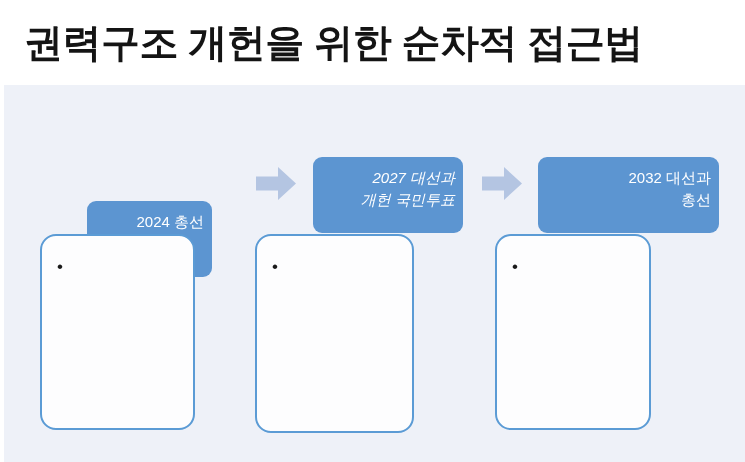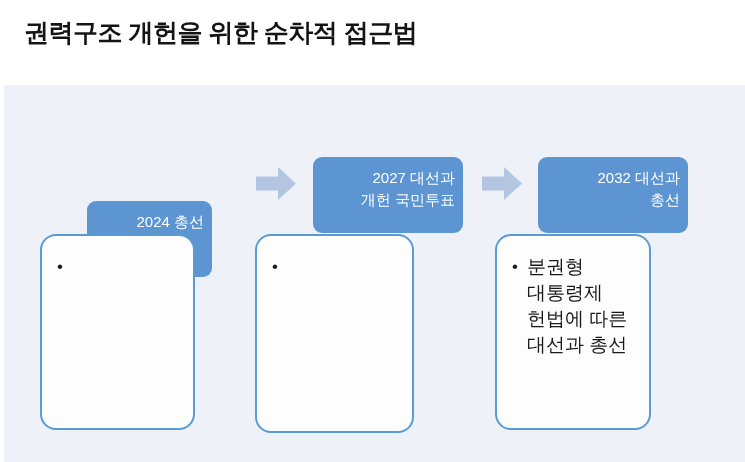--- a/index.html
+++ b/index.html
@@ -10,21 +10,21 @@
     overflow: hidden;
   }
   .slide {
     position: relative;
     width: 745px; height: 462px;
     background: #ffffff;
   }
   .slide-title {
     position: absolute;
     left: 24px; top: 16px;
-    font-size: 25px;
+    font-size: 39px;
     font-weight: 800;
     letter-spacing: -0.5px;
     color: var(--title-color, #141414);
     white-space: nowrap;
   }
   .panel {
     position: absolute;
     left: 4px; top: 85px;
     width: 741px; height: 377px;
     background: var(--panel-bg, #EEF1F8);
@@ -36,22 +36,22 @@
     border-radius: 9px;
     color: var(--header-text, #ffffff);
     font-size: 15px;
     line-height: 22px;
     text-align: right;
     padding: 10px 8px 0 0;
     white-space: pre-line;
     z-index: 1;
   }
   .h1 { left: 87px;  top: 157px; width: 125px; height: 76px; margin-top: 44px; }
-  .h2 { left: 313px; top: 157px; width: 150px; height: 76px; }
-  .h3 { left: 538px; top: 157px; width: 150px; height: 76px; }
+  .h2 { left: 313px; top: 157px; width: 150px; height: 76px; font-style: italic; }
+  .h3 { left: 538px; top: 157px; width: 181px; height: 76px; }
   .card {
     position: absolute;
     box-sizing: border-box;
     background: var(--box-bg, #FDFDFE);
     border: 2px solid var(--box-border, #5B9BD5);
     border-radius: 16px;
     z-index: 2;
     display: flex;
     align-items: flex-start;
     gap: 9px;
@@ -111,19 +111,15 @@
   <div class="card c1">
     <span class="bullet">•</span>
   </div>
 
   <div class="card c2">
     <span class="bullet">•</span>
   </div>
 
   <div class="card c3">
     <span class="bullet">•</span>
-    <span class="card-text">분권형
-대통령제
-헌법에 따른
-대선과 총선</span>
   </div>
 
 </div>
 
 </body></html>

